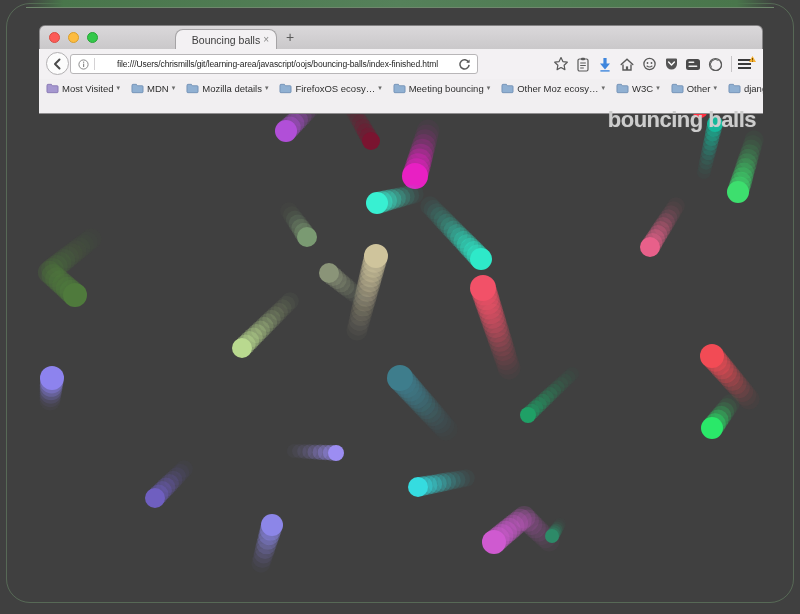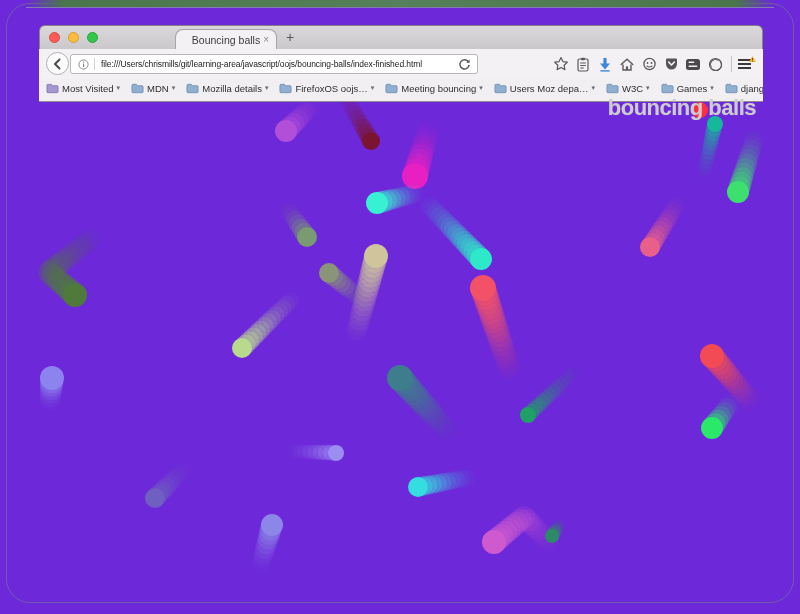--- a/index.html
+++ b/index.html
@@ -1,17 +1,17 @@
 <!DOCTYPE html>
 <html><head>
 <meta charset="utf-8">
 <style>
   html,body{margin:0;padding:0;background:#000;}
   body{font-family:"Liberation Sans",sans-serif;}
-  .screen{position:relative;width:800px;height:614px;background:#6d28d9;overflow:hidden;}
+  .screen{position:relative;width:800px;height:614px;background:#404040;overflow:hidden;}
 
   
   .edge-outline{position:absolute;left:6px;top:3px;width:786px;height:598px;
     border:1px solid rgba(115,155,112,.45);border-radius:24px;}
   .edge-strip{position:absolute;left:26px;top:0;width:748px;height:7px;
     background:linear-gradient(90deg,rgba(77,122,78,0) 0%,#49764b 5%,#55815a 50%,#49764b 95%,rgba(77,122,78,0) 100%);
     box-shadow:0 1px 0 rgba(150,195,145,.55);}
 
   
   svg.balls{position:absolute;left:0;top:0;width:800px;height:614px;pointer-events:none;}
@@ -34,29 +34,29 @@
 
   .navbar{position:relative;height:30px;background:#f3f1f3;}
   .backbtn{position:absolute;left:7px;top:3px;width:23px;height:23px;border-radius:50%;
     background:#fcfcfc;border:1px solid #b2b0b2;box-sizing:border-box;
     display:flex;align-items:center;justify-content:center;}
   .urlfield{position:absolute;left:31px;top:5px;width:408px;height:20px;background:#fff;
     border:1px solid #b8b6b8;border-radius:3px;box-sizing:border-box;
     display:flex;align-items:center;}
   .urlinfo{flex:0 0 auto;margin:0 5px 0 7px;display:flex;align-items:center;}
   .urldivider{width:1px;height:12px;background:#d4d2d4;margin-right:6px;}
-  .urltext{flex:1;font-size:8.5px;letter-spacing:-.1px;color:#1c1c1c;white-space:nowrap;overflow:hidden;}
+  .urltext{flex:1;font-size:8.5px;letter-spacing:-.1px;color:#1c1c1c;white-space:nowrap;overflow:hidden;text-align:center;}
   .reload{flex:0 0 auto;margin:0 6px 0 4px;display:flex;align-items:center;}
   .toolicons{position:absolute;left:511px;top:0;height:30px;display:flex;align-items:center;}
   .ticon{width:22px;height:30px;display:flex;align-items:center;justify-content:center;}
   .tool-sep{position:absolute;left:692px;top:7px;width:1px;height:16px;background:#c6c4c6;}
   .menubtn{position:absolute;left:695px;top:0;width:24px;height:30px;display:flex;align-items:center;justify-content:center;}
 
   .bookmarks{position:relative;height:18px;background:#f1eff1;border-bottom:1px solid #8f8d8f;
-    display:flex;align-items:center;padding:0 8px 4px 7px;gap:11px;overflow:hidden;box-sizing:content-box;}
+    display:flex;align-items:center;padding:0 8px 16px 7px;gap:11px;overflow:hidden;box-sizing:content-box;}
   .bm-item{display:flex;align-items:center;gap:3px;white-space:nowrap;flex:0 0 auto;}
   .bm-label{font-size:9.5px;color:#2e2e2e;}
   .bm-caret{font-size:7px;color:#6a6a6a;}
   .bm-folder{width:13px;height:11px;}
   .bm-folder path{fill:#90b0d2;stroke:#6787ad;stroke-width:.8;}
   .bm-item.mv .bm-folder path{fill:#a597cf;stroke:#7d6cab;}
 
   .content{position:relative;height:504px;}
   .page-title{position:absolute;top:-4px;right:7px;margin:0;font-size:22px;font-weight:bold;
     letter-spacing:-.5px;color:#cdcdcd;line-height:20px;
@@ -489,53 +489,53 @@
             <path d="M1 2.5 L1 9 Q1 10 2 10 L12 10 Q13 10 13 9 L13 3.5 Q13 2.5 12 2.5 L6.8 2.5 L5.8 1 L2 1 Q1 1 1 2.5 Z"></path>
           </svg>
     <span class="bm-label">Mozilla details</span>
     <span class="bm-caret">▾</span>
   </div>
 
   <div class="bm-item">
     <svg class="bm-folder" viewBox="0 0 14 11">
             <path d="M1 2.5 L1 9 Q1 10 2 10 L12 10 Q13 10 13 9 L13 3.5 Q13 2.5 12 2.5 L6.8 2.5 L5.8 1 L2 1 Q1 1 1 2.5 Z"></path>
           </svg>
-    <span class="bm-label">FirefoxOS oojs…</span>
+    <span class="bm-label">FirefoxOS ecosy…</span>
     <span class="bm-caret">▾</span>
   </div>
 
   <div class="bm-item">
     <svg class="bm-folder" viewBox="0 0 14 11">
             <path d="M1 2.5 L1 9 Q1 10 2 10 L12 10 Q13 10 13 9 L13 3.5 Q13 2.5 12 2.5 L6.8 2.5 L5.8 1 L2 1 Q1 1 1 2.5 Z"></path>
           </svg>
     <span class="bm-label">Meeting bouncing</span>
     <span class="bm-caret">▾</span>
   </div>
 
   <div class="bm-item">
     <svg class="bm-folder" viewBox="0 0 14 11">
             <path d="M1 2.5 L1 9 Q1 10 2 10 L12 10 Q13 10 13 9 L13 3.5 Q13 2.5 12 2.5 L6.8 2.5 L5.8 1 L2 1 Q1 1 1 2.5 Z"></path>
           </svg>
-    <span class="bm-label">Users Moz depa…</span>
+    <span class="bm-label">Other Moz ecosy…</span>
     <span class="bm-caret">▾</span>
   </div>
 
   <div class="bm-item">
     <svg class="bm-folder" viewBox="0 0 14 11">
             <path d="M1 2.5 L1 9 Q1 10 2 10 L12 10 Q13 10 13 9 L13 3.5 Q13 2.5 12 2.5 L6.8 2.5 L5.8 1 L2 1 Q1 1 1 2.5 Z"></path>
           </svg>
     <span class="bm-label">W3C</span>
     <span class="bm-caret">▾</span>
   </div>
 
   <div class="bm-item">
     <svg class="bm-folder" viewBox="0 0 14 11">
             <path d="M1 2.5 L1 9 Q1 10 2 10 L12 10 Q13 10 13 9 L13 3.5 Q13 2.5 12 2.5 L6.8 2.5 L5.8 1 L2 1 Q1 1 1 2.5 Z"></path>
           </svg>
-    <span class="bm-label">Games</span>
+    <span class="bm-label">Other</span>
     <span class="bm-caret">▾</span>
   </div>
 
   <div class="bm-item">
     <svg class="bm-folder" viewBox="0 0 14 11">
             <path d="M1 2.5 L1 9 Q1 10 2 10 L12 10 Q13 10 13 9 L13 3.5 Q13 2.5 12 2.5 L6.8 2.5 L5.8 1 L2 1 Q1 1 1 2.5 Z"></path>
           </svg>
     <span class="bm-label">django-stuff</span>
 
   </div>

